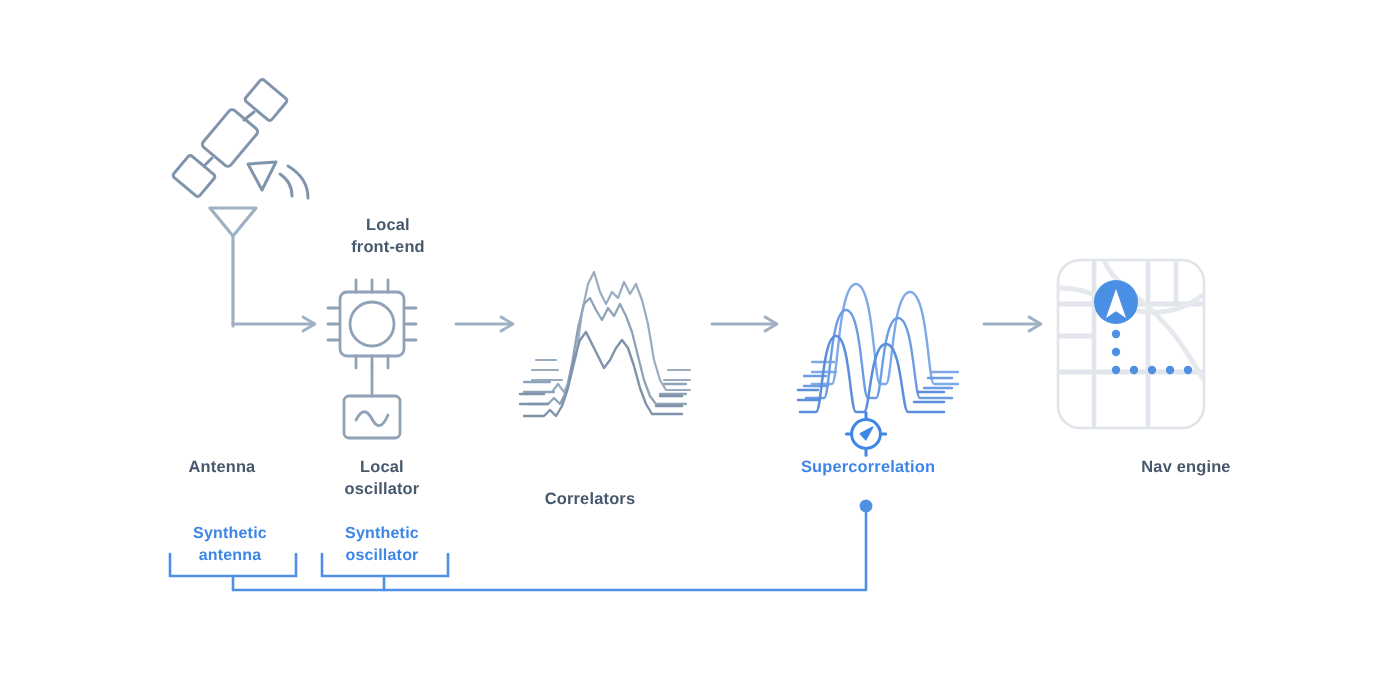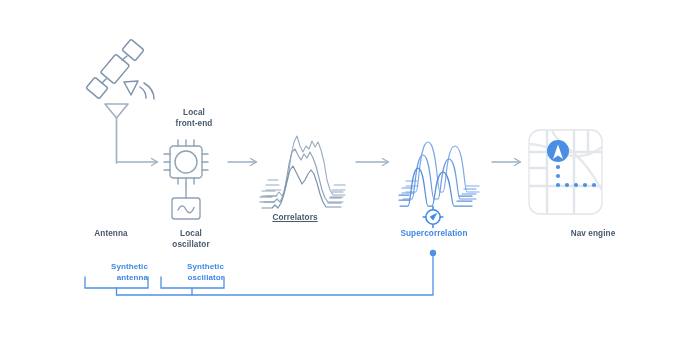--- a/index.html
+++ b/index.html
@@ -38,26 +38,25 @@
     color: #46586c;
     white-space: pre-line;
   }
   .label.accent {
     color: #3d86e8;
   }
   .label.small-blue {
     color: #3d86e8;
     font-size: 8px;
     line-height: 10.5px;
-    text-align: right;
   }
   #lbl-antenna      { left: 75px;  top: 228px; width: 72px; }
   #lbl-radio        { left: 158px; top: 107px; width: 72px; }
   #lbl-oscillator   { left: 155px; top: 228px; width: 72px; }
-  #lbl-correlators  { left: 250px; top: 212px; width: 90px; text-decoration: underline; }
+  #lbl-correlators  { left: 250px; top: 244px; width: 90px; }
   #lbl-super        { left: 380px; top: 228px; width: 108px; text-align: center; }
   #lbl-nav          { left: 554px; top: 228px; width: 78px; }
   #lbl-syn-antenna  { left: 82px;  top: 262px; width: 66px; }
   #lbl-syn-osc      { left: 158px; top: 262px; width: 66px; }
 </style>
 </head>
 <body>
 
 <div id="diagram-root">
 

